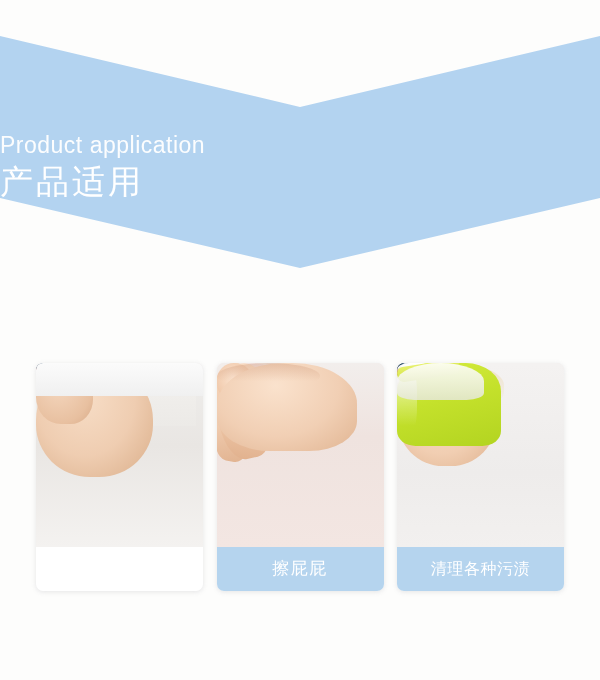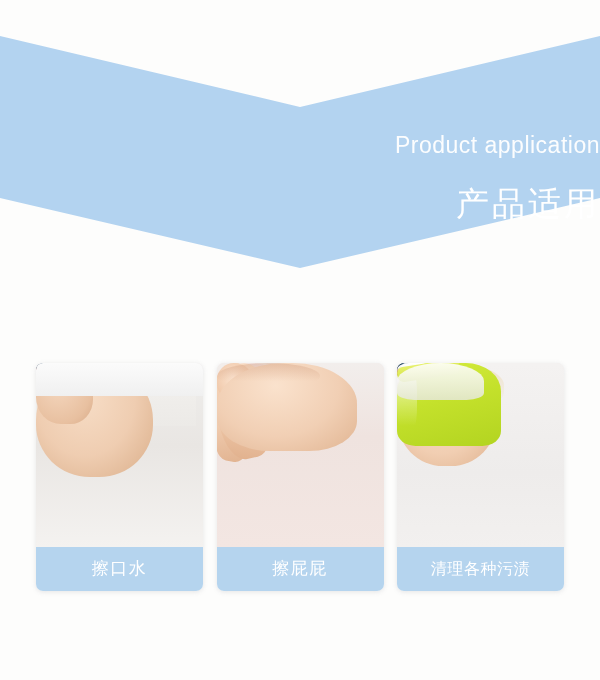--- a/index.html
+++ b/index.html
@@ -11,34 +11,34 @@
     overflow:hidden;
   }
   .page { position:relative; width:600px; height:680px; background:#fdfdfc; }
 
   
   .banner { position:absolute; left:0; top:0; width:600px; height:280px; }
   .banner svg { display:block; width:600px; height:280px; }
 
   .banner-text {
     position:absolute; left:0; top:130px; width:600px;
-    text-align:right; pointer-events:none;
+    text-align:left; pointer-events:none;
   }
   .banner-sub {
     display:block;
     font-size:23px;
     font-weight:300;
     letter-spacing:0.5px;
     color:#ffffff;
     line-height:30px;
     opacity:0.97;
   }
   .banner-title {
     display:block;
-    margin-top:23px;
+    margin-top:1px;
     font-size:33px;
     font-weight:400;
     letter-spacing:3px;
     color:#ffffff;
     line-height:42px;
   }
 
   
   .cards {
     position:absolute; left:36px; top:363px;
@@ -194,21 +194,20 @@
         <div class="layer p1-body"></div>
         <div class="layer p1-head"></div>
         <div class="layer p1-cheekL"></div>
         <div class="layer p1-cheekR"></div>
         <div class="layer p1-eyeL"></div>
         <div class="layer p1-eyeR"></div>
         <div class="layer p1-mouth"></div>
         <div class="layer p1-hand"></div>
         <div class="layer p1-sheet"></div>
       </div>
-      <div class="card-caption">擦口水</div>
     </div>
 
     <div class="card">
       <div class="card-photo">
         <div class="layer p2-bg"></div>
         <div class="layer p2-blanketL"></div>
         <div class="layer p2-legA"></div>
         <div class="layer p2-legB"></div>
         <div class="layer p2-foot"></div>
         <div class="layer p2-bottom"></div>

